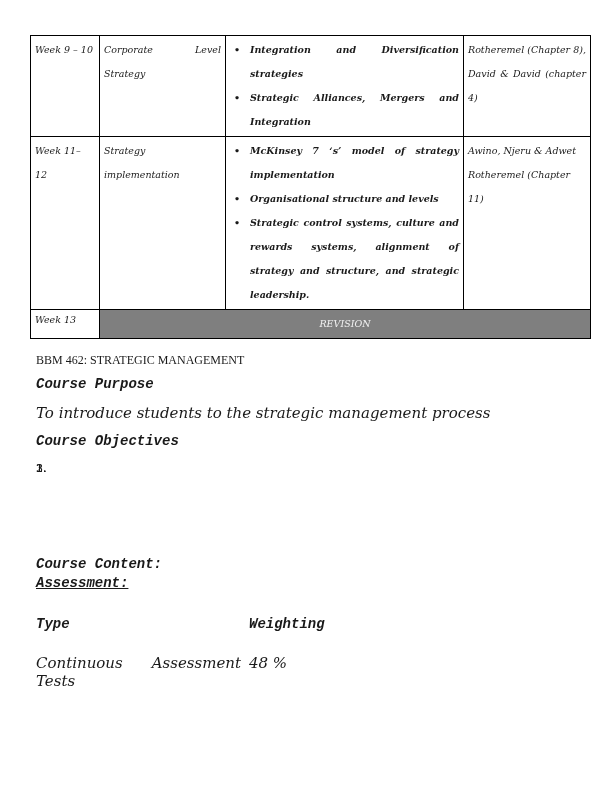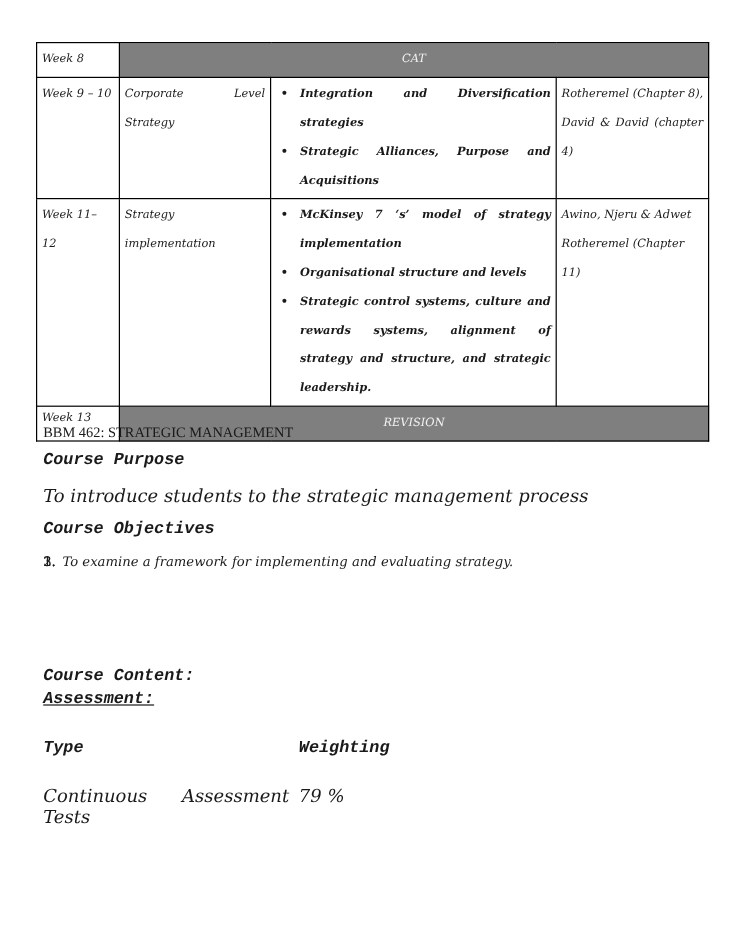--- a/index.html
+++ b/index.html
@@ -35,31 +35,27 @@
 <body>
 
 <table class="sched">
   <colgroup>
     <col style="width:69px">
       <col style="width:126px">
       <col style="width:238px">
       <col style="width:127px">
   </colgroup>
   <tbody>
-      <tr class="row-cat">
-    <td class="wk">Week 8</td>
-    <td class="gray" colspan="3">CAT</td>
-  </tr>
   <tr>
     <td class="wk">Week 9 – 10</td>
     <td class="just">Corporate Level Strategy</td>
     <td class="topics">
       <ul class="bul">
         <li>Integration and Diversification strategies</li>
-        <li>Strategic Alliances, Purpose and Acquisitions</li>
+        <li>Strategic Alliances, Mergers and Integration</li>
       </ul>
     </td>
     <td class="just">Rotheremel (Chapter 8), David &amp; David (chapter 4)</td>
   </tr>
   <tr>
     <td class="wk">Week 11– 12</td>
     <td>Strategy implementation</td>
     <td class="topics">
       <ul class="bul">
         <li>McKinsey 7 ‘s’ model of strategy implementation</li>
@@ -86,23 +82,22 @@
 
 <ol class="obj">
   <li>
     <span class="num">1.</span>
   </li>
   <li>
     <span class="num">2.</span>
   </li>
   <li>
     <span class="num">3.</span>
-    <span>To examine a framework for implementing and evaluating strategy.</span>
   </li>
 </ol>
 
 <div class="sect" style="top:556px">Course Content:</div>
 <div class="sect u" style="top:575px">Assessment:</div>
 
 <div class="sect" style="top:616px">Type</div>
 <div class="sect" style="top:616px; left:249px">Weighting</div>
 <div class="para" style="top:654px; width:205px; text-align:justify; text-align-last:justify;">Continuous Assessment Tests</div>
-<div class="para" style="top:654px; left:249px">79 %</div>
+<div class="para" style="top:654px; left:249px">48 %</div>
 
 </body></html>

